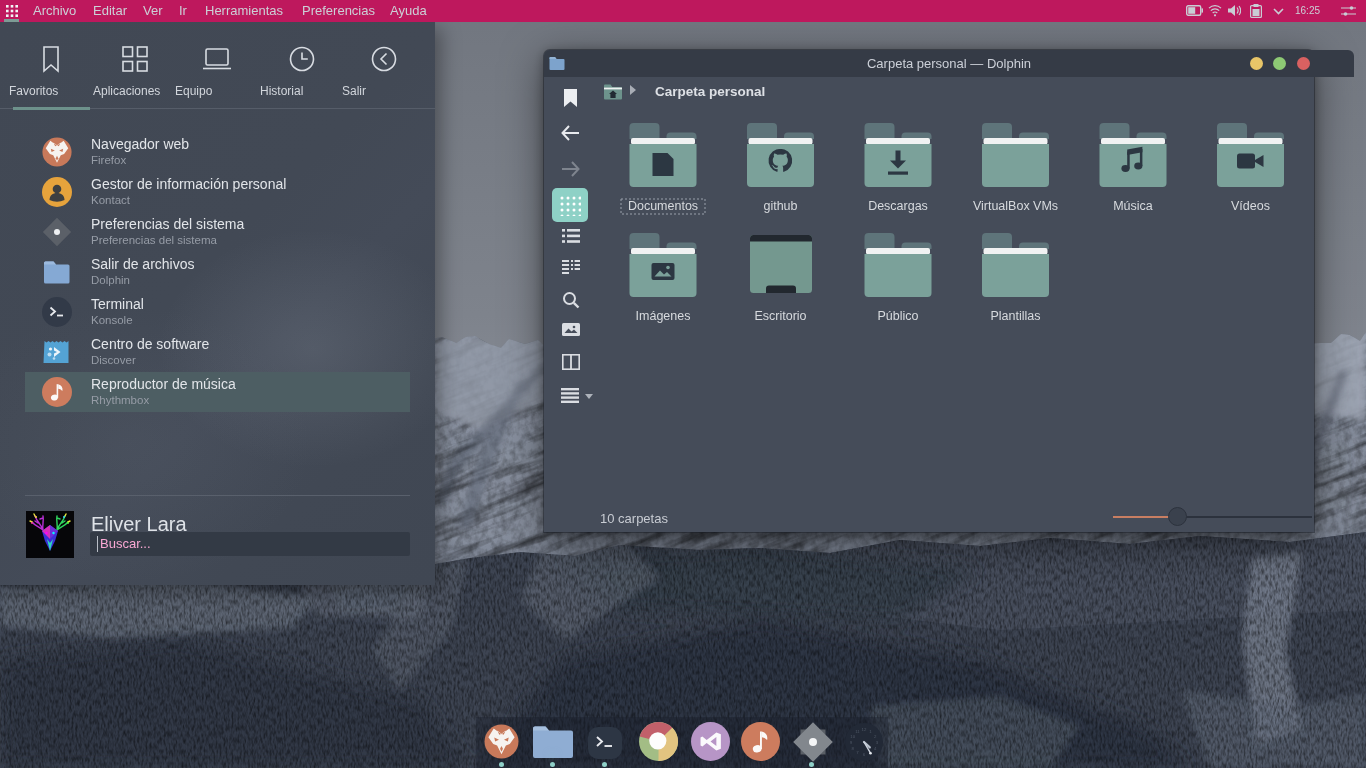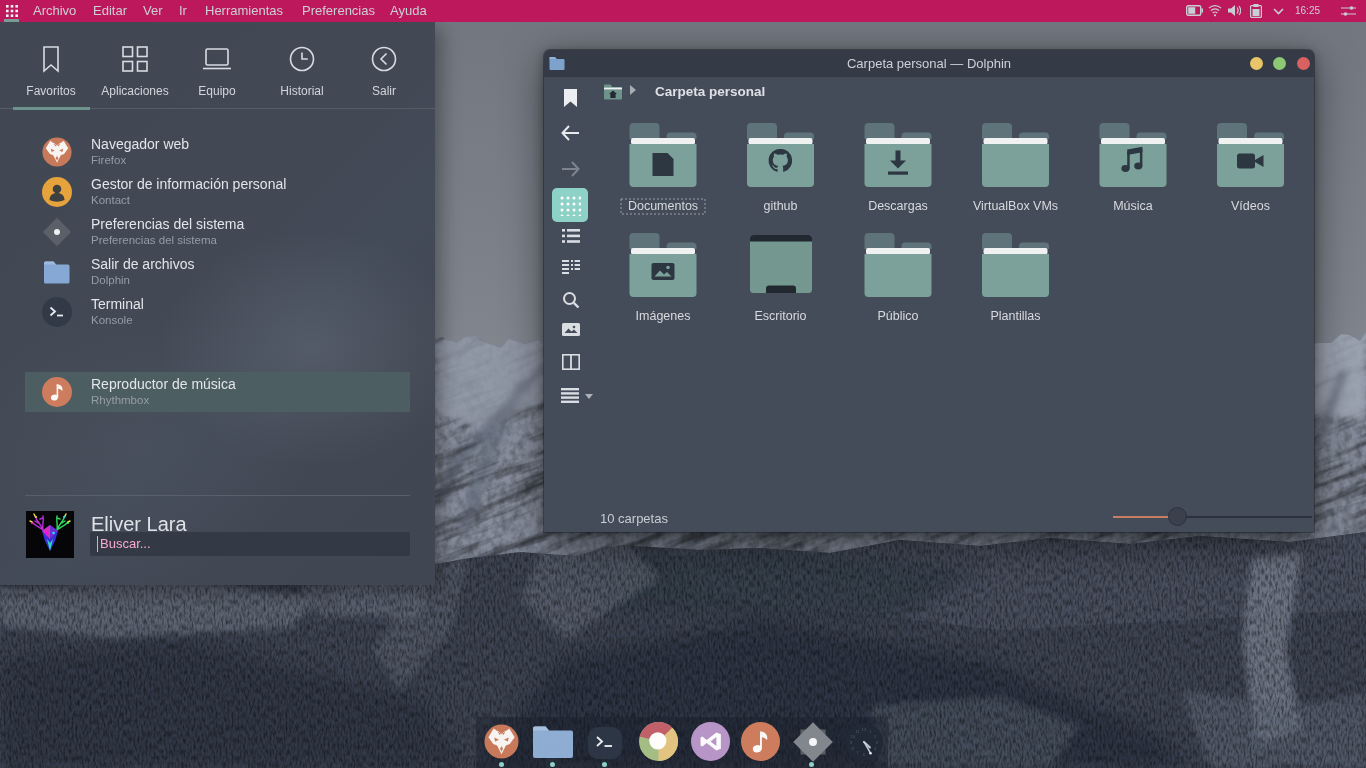--- a/index.html
+++ b/index.html
@@ -7,32 +7,32 @@
        font-family:"Liberation Sans",sans-serif;}
   #root{position:absolute;left:0;top:0;width:1366px;height:768px;overflow:hidden;}
   .abs{position:absolute;}
   
   #topbar{position:absolute;left:0;top:0;width:1366px;height:22px;background:#be185d;z-index:30;}
   #topbar .menu{position:absolute;top:0;height:22px;line-height:22px;color:#ccd0d7;font-size:13px;}
   
   #launcher{position:absolute;left:0;top:22px;width:435px;height:563px;
      background:radial-gradient(220px 170px at 72% 58%,rgba(150,158,170,0.20),rgba(150,158,170,0) 70%),radial-gradient(260px 200px at 30% 75%,rgba(120,128,140,0.10),rgba(120,128,140,0) 70%),linear-gradient(135deg,#414854 0%,#424955 45%,#444b58 60%,#414854 78%,#404753 100%);
      z-index:20;box-shadow:6px 6px 18px rgba(0,0,0,0.35);}
-  .tab{position:absolute;top:22px;width:84px;text-align:center;color:#d2d6dc;font-size:12px;}
+  .tab{position:absolute;top:22px;width:84px;color:#d2d6dc;font-size:12px;}
   .tab svg{display:block;margin:0 auto 10px auto;}
   .approw{position:absolute;left:0;width:500px;height:40px;}
   .approw .t1{position:absolute;left:91px;top:4px;font-size:14px;color:#e2e5e9;}
   .approw .t2{position:absolute;left:91px;top:22px;font-size:11.5px;color:#969ca6;}
   .approw .ic{position:absolute;left:42px;top:5px;width:30px;height:30px;}
   
   #dolphin{position:absolute;left:544px;top:50px;width:770px;height:482px;
      background:#454c59;border-radius:6px 6px 0 0;z-index:10;
      box-shadow:0 0 0 1px rgba(22,27,36,0.45), 0 10px 40px rgba(0,0,0,0.5), 0 2px 12px rgba(0,0,0,0.35);}
   #dtitle{position:absolute;left:0;top:0;width:770px;height:27px;background:#353b46;
-     border-radius:6px 6px 0 0;}
+     border-radius:6px 6px 0 0;padding-left:40px;}
   #dtitle .ttext{position:absolute;left:0;right:0;top:0;height:27px;line-height:27px;
      text-align:center;color:#ccd0d8;font-size:13px;}
   .wbtn{position:absolute;top:7px;width:13px;height:13px;border-radius:50%;}
   
   #dock{position:absolute;left:0;top:0;width:1366px;height:768px;pointer-events:none;z-index:5;}
 </style>
 </head>
 <body>
 <div id="root">
 
@@ -204,20 +204,31 @@
     </div>
     <div class="approw" style="top:270px">
       <svg class="ic" viewBox="0 0 30 30">
           <circle cx="15" cy="15" r="15" fill="#323a48"></circle>
           <path d="M8.5 10.5 l4.5 4 -4.5 4" fill="none" stroke="#e8eaee" stroke-width="1.8"></path>
           <path d="M15 18.5 h6" stroke="#e8eaee" stroke-width="1.8"></path>
         </svg>
       <div class="t1">Terminal</div>
         <div class="t2">Konsole</div>
     </div>
+    <div class="approw" style="top:310px">
+      <svg class="ic" viewBox="0 0 30 30">
+          <path d="M2.5 4 l2 1.5 2 -1.5 2 1.5 2 -1.5 2 1.5 2 -1.5 2 1.5 2 -1.5 2 1.5 2 -1.5 2 1.5 2 -1.5 v22 h-25 z" fill="#54a3d4"></path>
+          <path d="M12 10 l6.5 5 -6.5 5 v-3.5 l3 -1.5 -3 -1.5 z" fill="#eef5fa"></path>
+          <circle cx="8.5" cy="12" r="1.6" fill="#eef5fa"></circle>
+          <circle cx="7.5" cy="17.5" r="2" fill="#bcdcf0"></circle>
+          <circle cx="12" cy="21.5" r="1.3" fill="#bcdcf0"></circle>
+        </svg>
+      <div class="t1">Centro de software</div>
+        <div class="t2">Discover</div>
+    </div>
     <div class="approw" style="top:350px">
       <svg class="ic" viewBox="0 0 30 30">
           <circle cx="15" cy="15" r="15" fill="#cd7c5e"></circle>
           <ellipse cx="12.4" cy="20.6" rx="3.5" ry="2.9" fill="#fbf9f8" transform="rotate(-15 12.4 20.6)"></ellipse>
           <rect x="14.6" y="7.2" width="1.6" height="13.6" fill="#fbf9f8"></rect>
           <path d="M16.2 7.2 q5.2 1.6 4.2 6.8 q-2.1 -2.2 -4.2 -2.2 z" fill="#fbf9f8"></path>
         </svg>
       <div class="t1">Reproductor de música</div>
         <div class="t2">Rhythmbox</div>
     </div>

